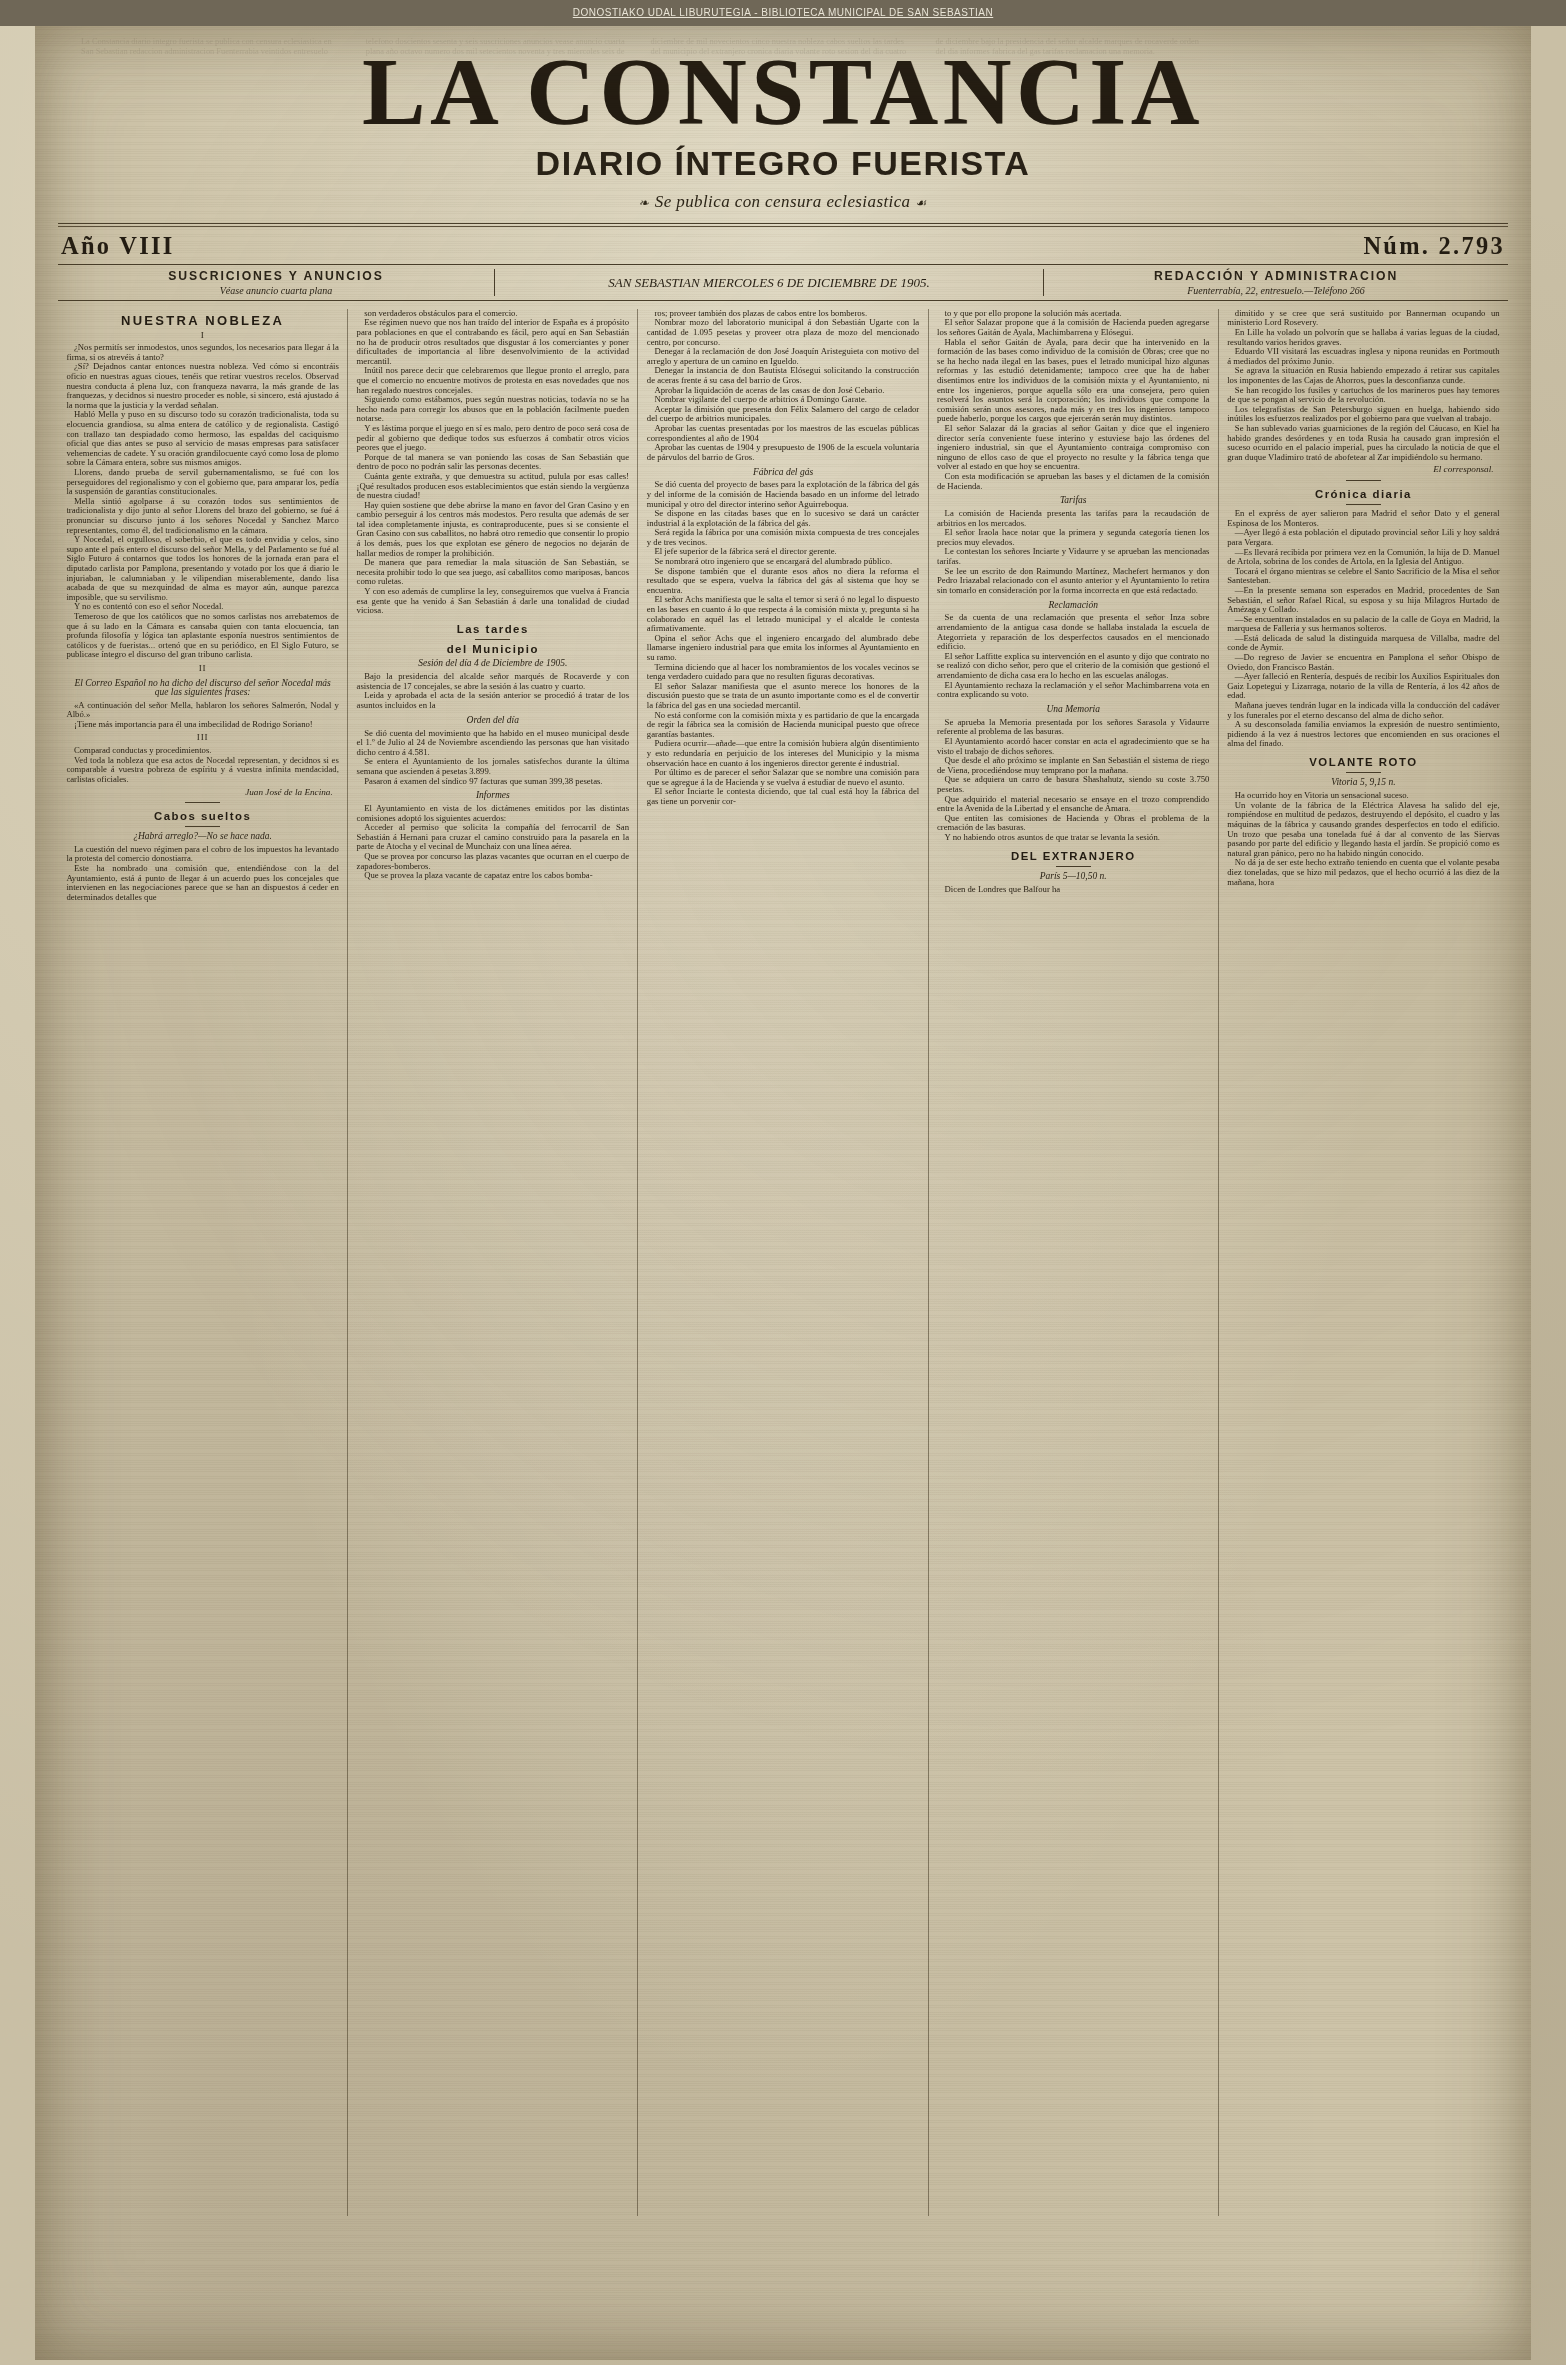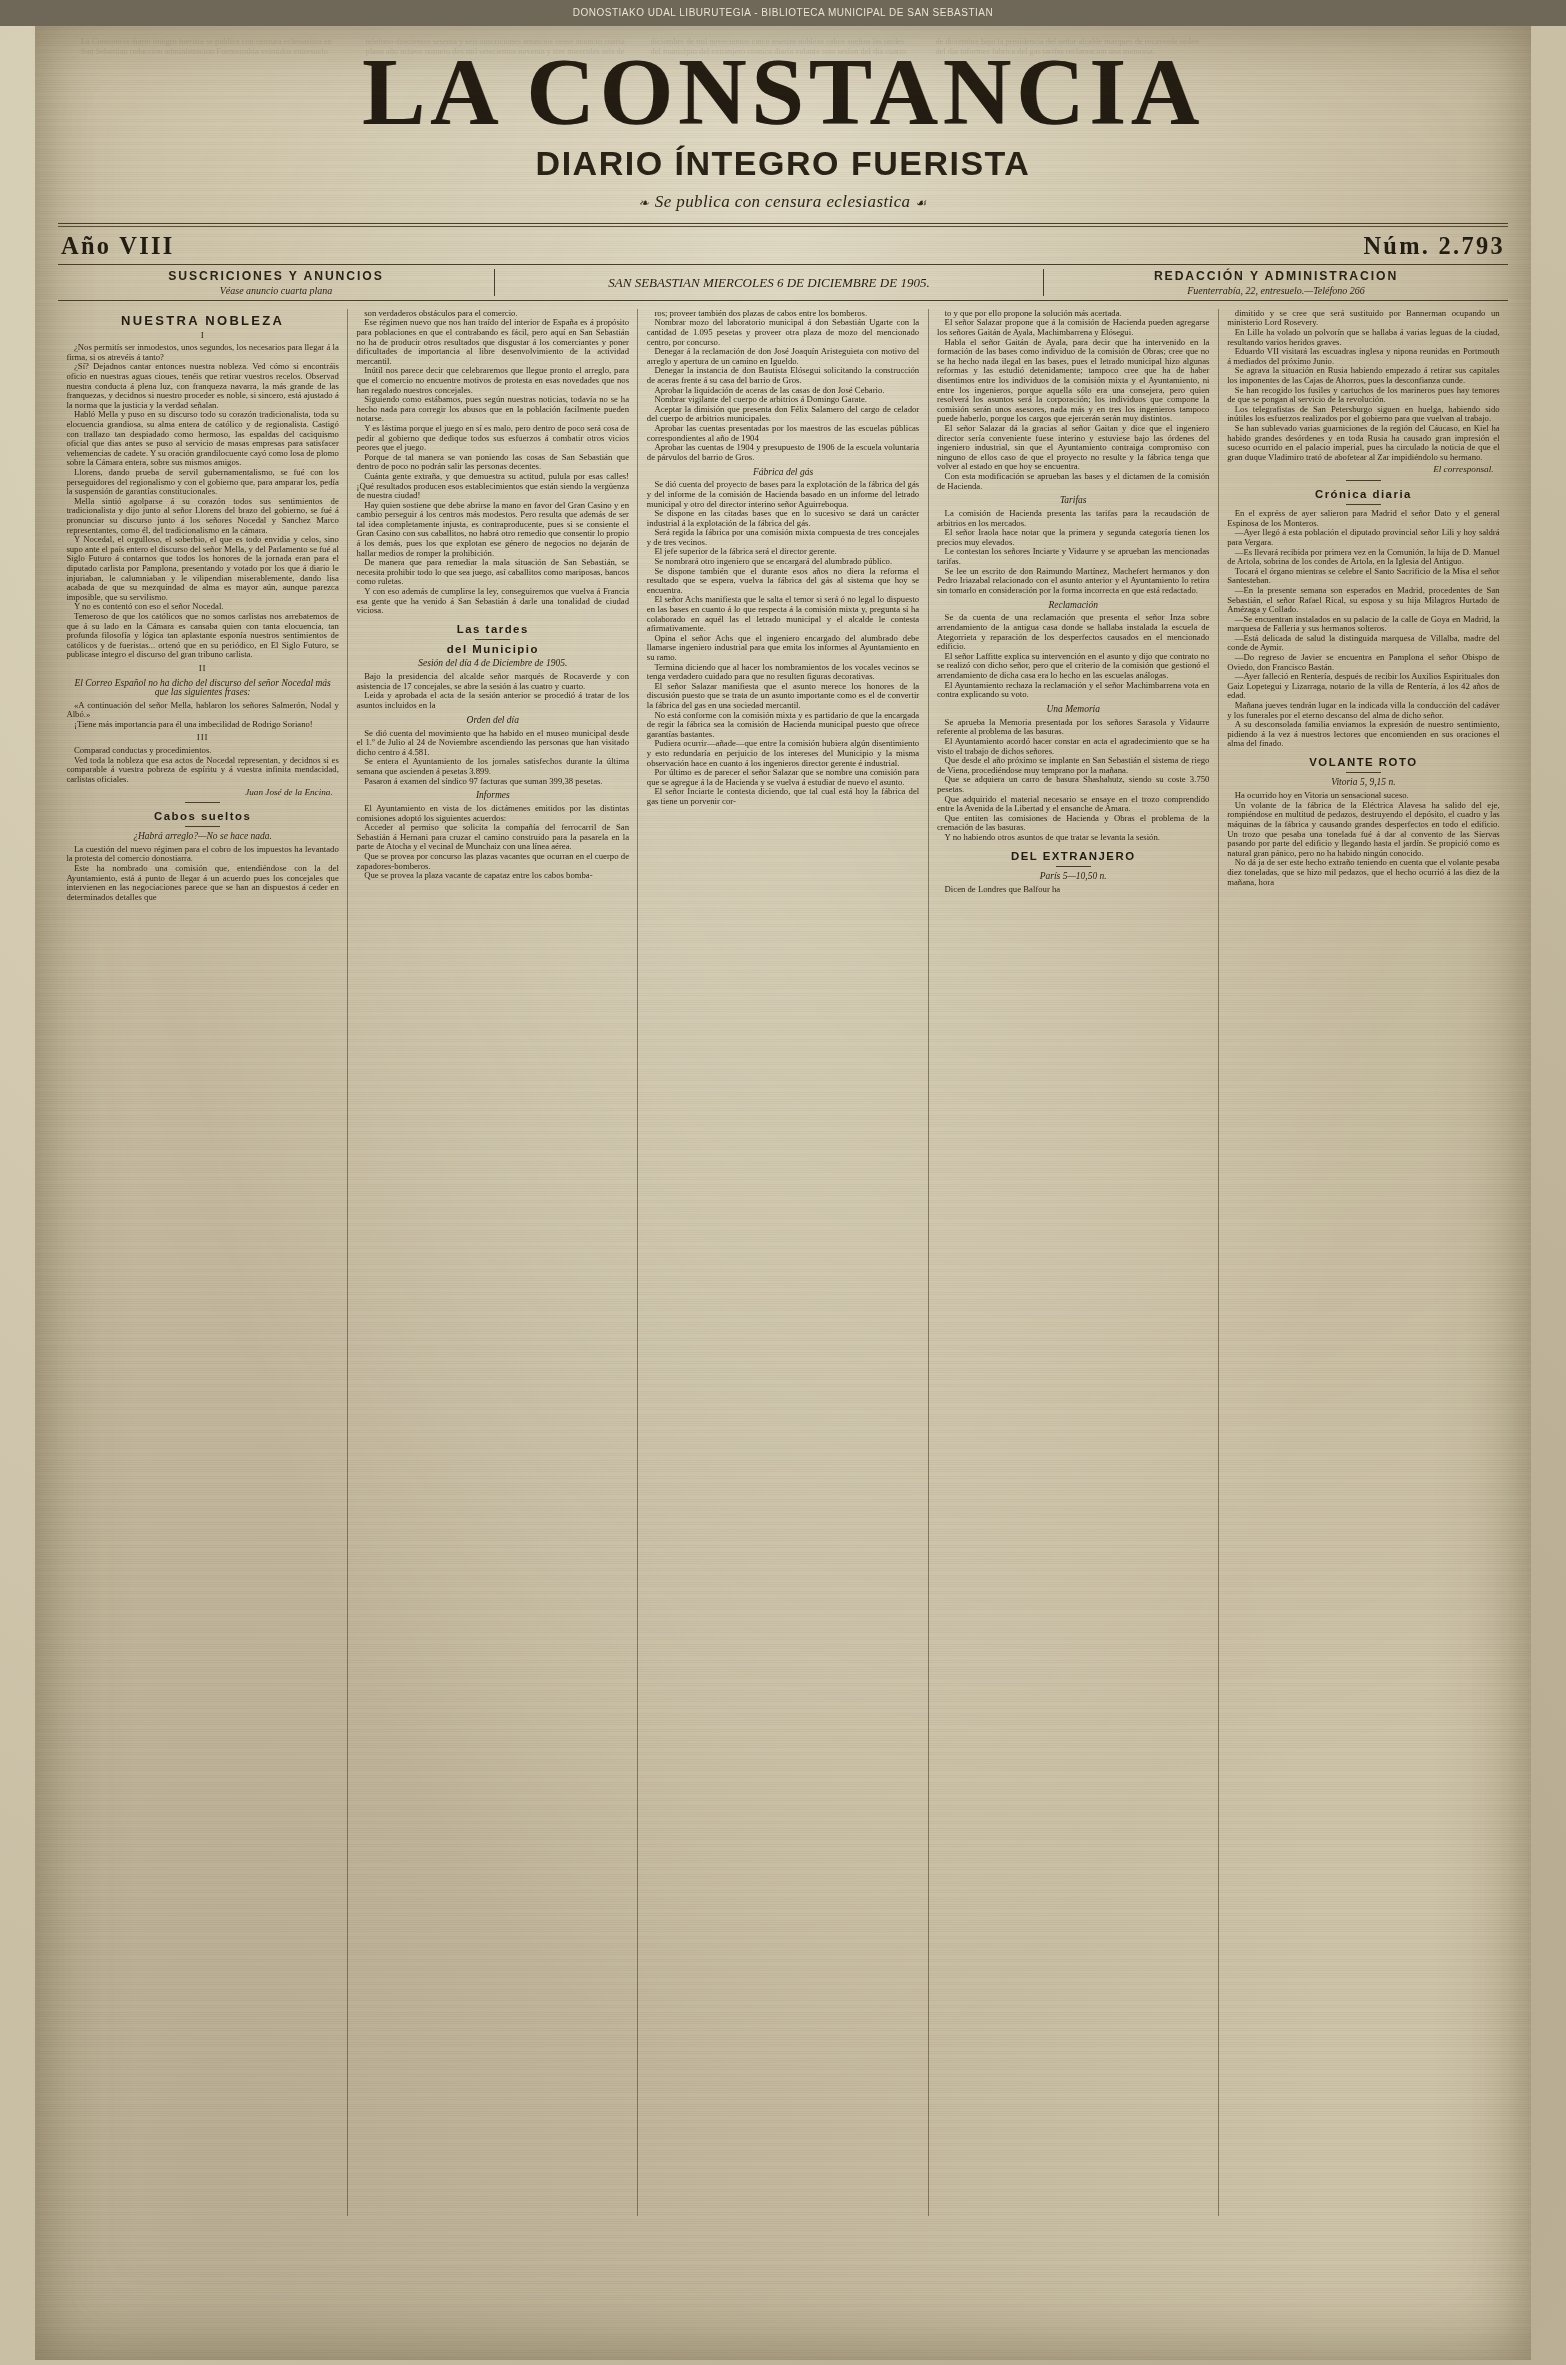--- a/index.html
+++ b/index.html
@@ -28,20 +28,21 @@
     position: absolute;
     top: 0; left: 0; right: 0;
     height: 26px;
     background: #6f6757;
     color: #e9e4d6;
     font-family: "Liberation Sans", sans-serif;
     font-size: 10px;
     letter-spacing: 0.5px;
     text-align: center;
     line-height: 26px;
+    text-decoration: underline;
   }
 
   .page {
     position: absolute;
     top: 26px;
     left: 35px;
     right: 35px;
     bottom: 6.1px;
     background: #cdc3a8;
     background-image:

